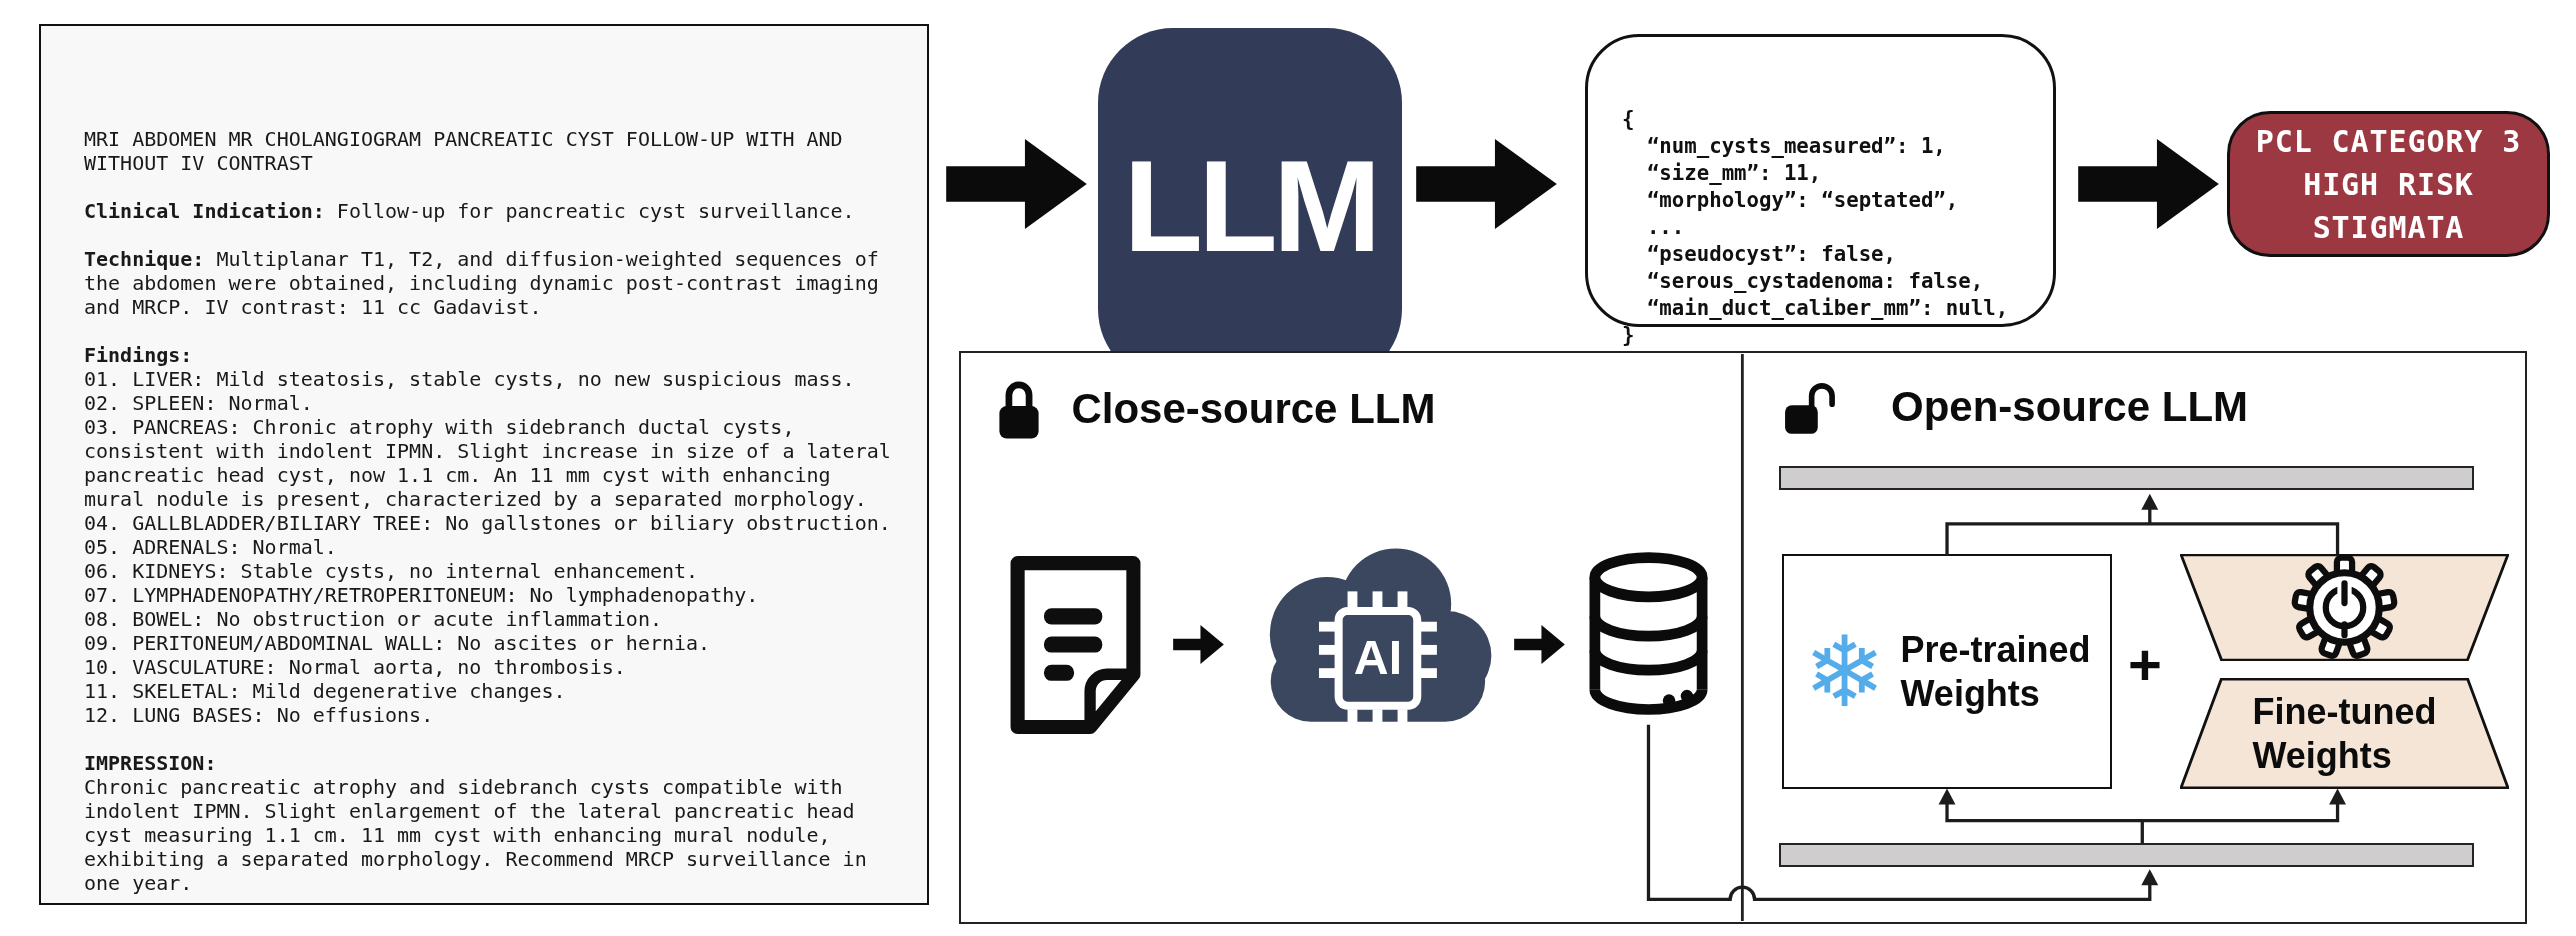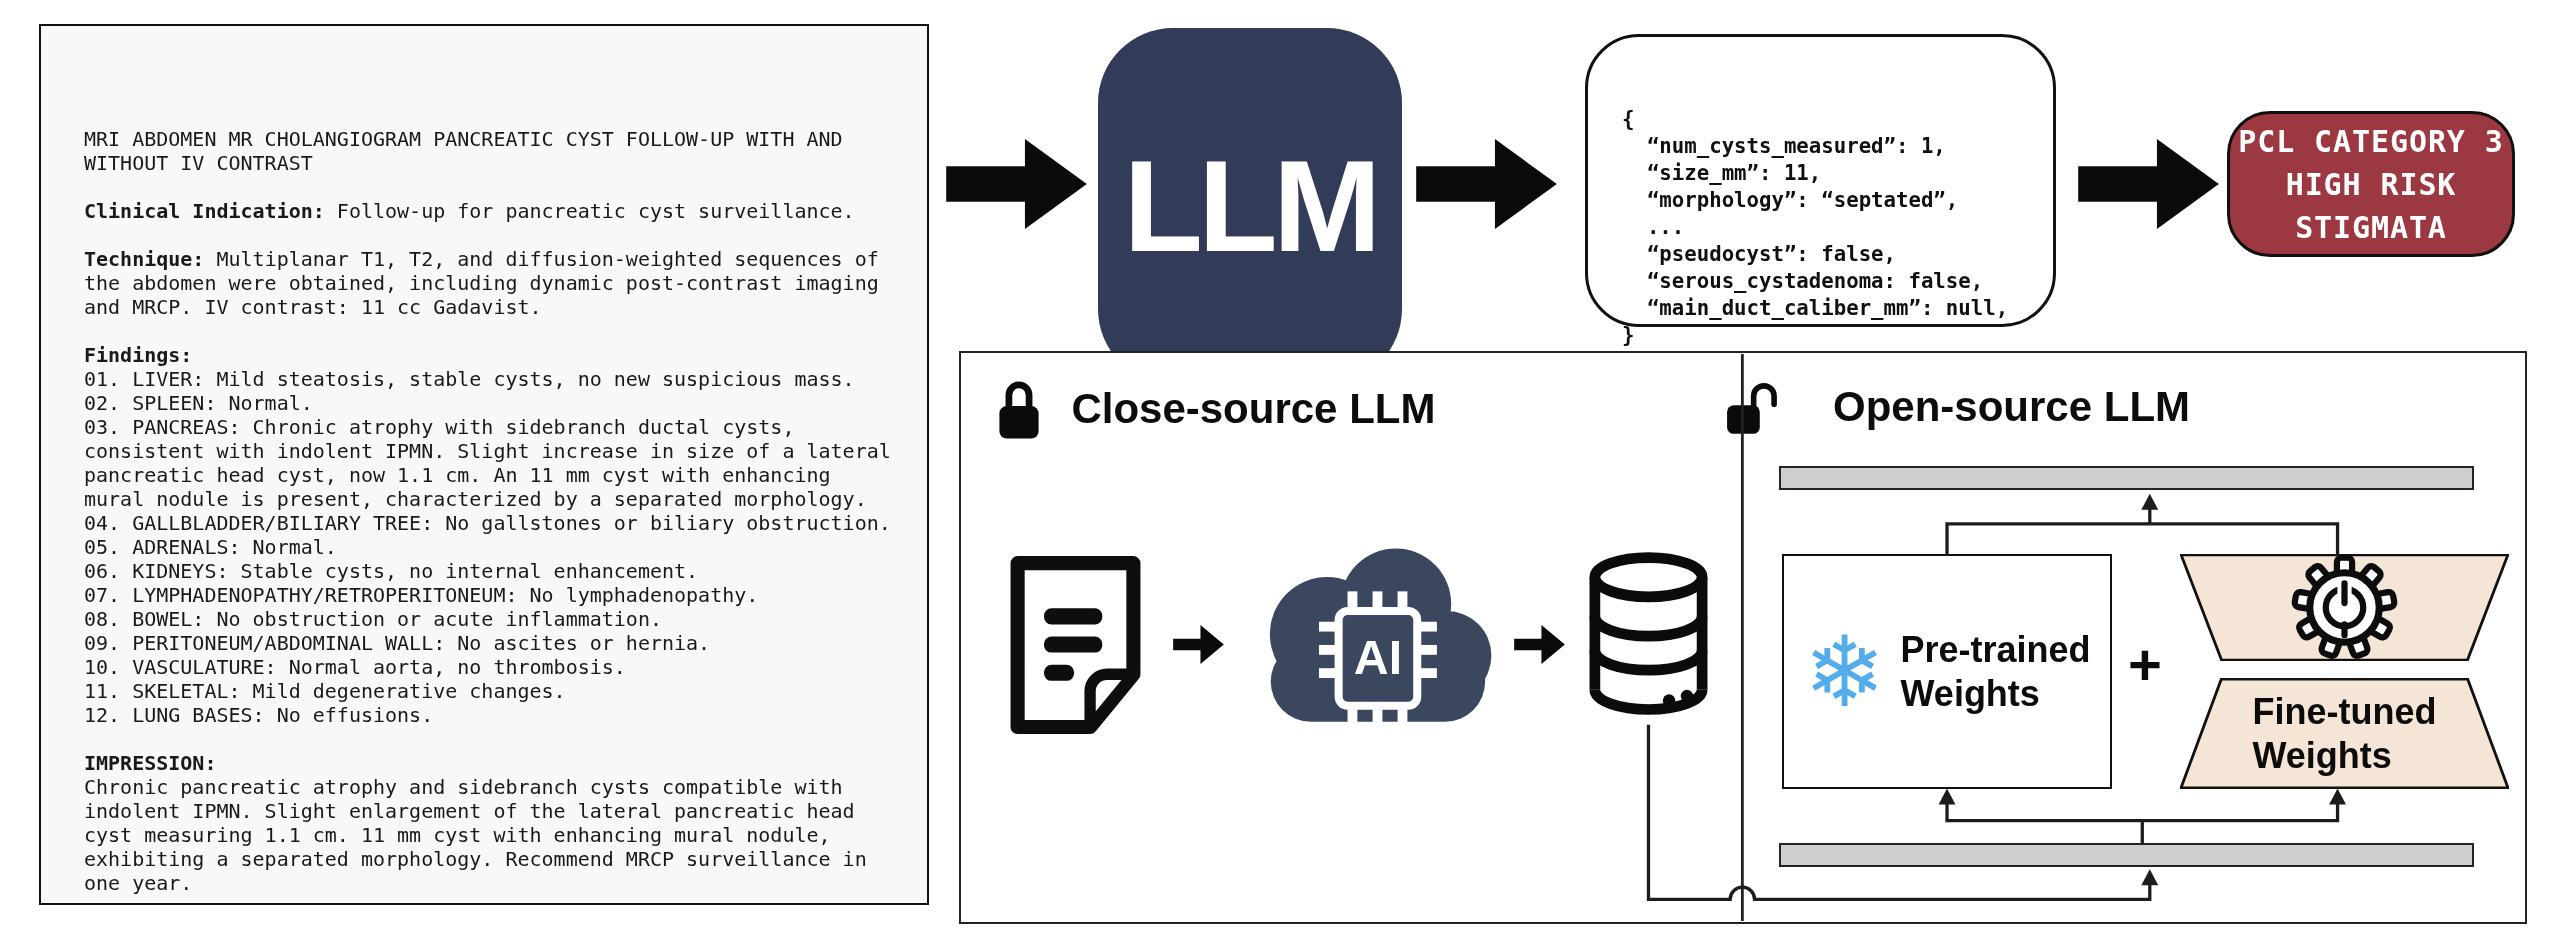--- a/index.html
+++ b/index.html
@@ -28,21 +28,21 @@
     background:var(--navy); border-radius:75px; display:flex; align-items:center; justify-content:center;}
   .llm span{color:#fff; font-weight:bold; font-size:130px; letter-spacing:-4.7px;}
 
   
   .jsonbox{position:absolute; left:1585px; top:34px; width:471px; height:293px;
     background:#fff; border:3.8px solid #111; border-radius:54px;
     font-family:"DejaVu Sans Mono", monospace; font-weight:bold; font-size:20.7px;
     line-height:27px; padding:15px 0 0 34px; white-space:pre; color:#101010;}
 
   
-  .pcl{position:absolute; left:2227px; top:111px; width:288px; height:146px;
+  .pcl{position:absolute; left:2227px; top:111px; width:323px; height:146px;
     background:var(--red); border:3.8px solid #101010; border-radius:43px;
     display:flex; flex-direction:column; align-items:center; justify-content:center;
     font-family:"DejaVu Sans Mono", monospace; font-weight:bold; font-size:30px;
     line-height:43px; color:#fff; letter-spacing:0.9px;}
 
   
   .panel{position:absolute; left:959px; top:351px; width:1568px; height:573px;
     background:#fff; border:2.8px solid #222;}
 
   .locktitle{position:absolute; display:flex; align-items:center; gap:24.4px;}
@@ -117,21 +117,21 @@
   <div class="locktitle" style="left:991px; top:372px;">
     <span>
       <svg width="56" height="71" viewBox="0 0 100 125">
         <path d="M32 66 V40 a18 18 0 0 1 36 0 V66" fill="none" stroke="#0b0b0b" stroke-width="12" stroke-linecap="round"></path>
         <rect x="15" y="60" width="70" height="58" rx="13" fill="#0b0b0b"></rect>
       </svg>
     </span>
     <span class="ttl">Close-source LLM</span>
   </div>
 
-  <div class="locktitle" style="left:1724px; top:369px;gap:40px;">
+  <div class="locktitle" style="left:1782px; top:369px;gap:40px;">
     <span>
       <svg width="69" height="73" viewBox="0 0 135 125">
         <path d="M58 66 V44 a20 20 0 0 1 40 0 V60" fill="none" stroke="#0b0b0b" stroke-width="11" stroke-linecap="round"></path>
         <rect x="6" y="62" width="64" height="56" rx="13" fill="#0b0b0b"></rect>
       </svg>
     </span>
     <span class="ttl">Open-source LLM</span>
   </div>
 
   <div class="flowicon" style="left:993px; top:550px; width:165px; height:193px;">

